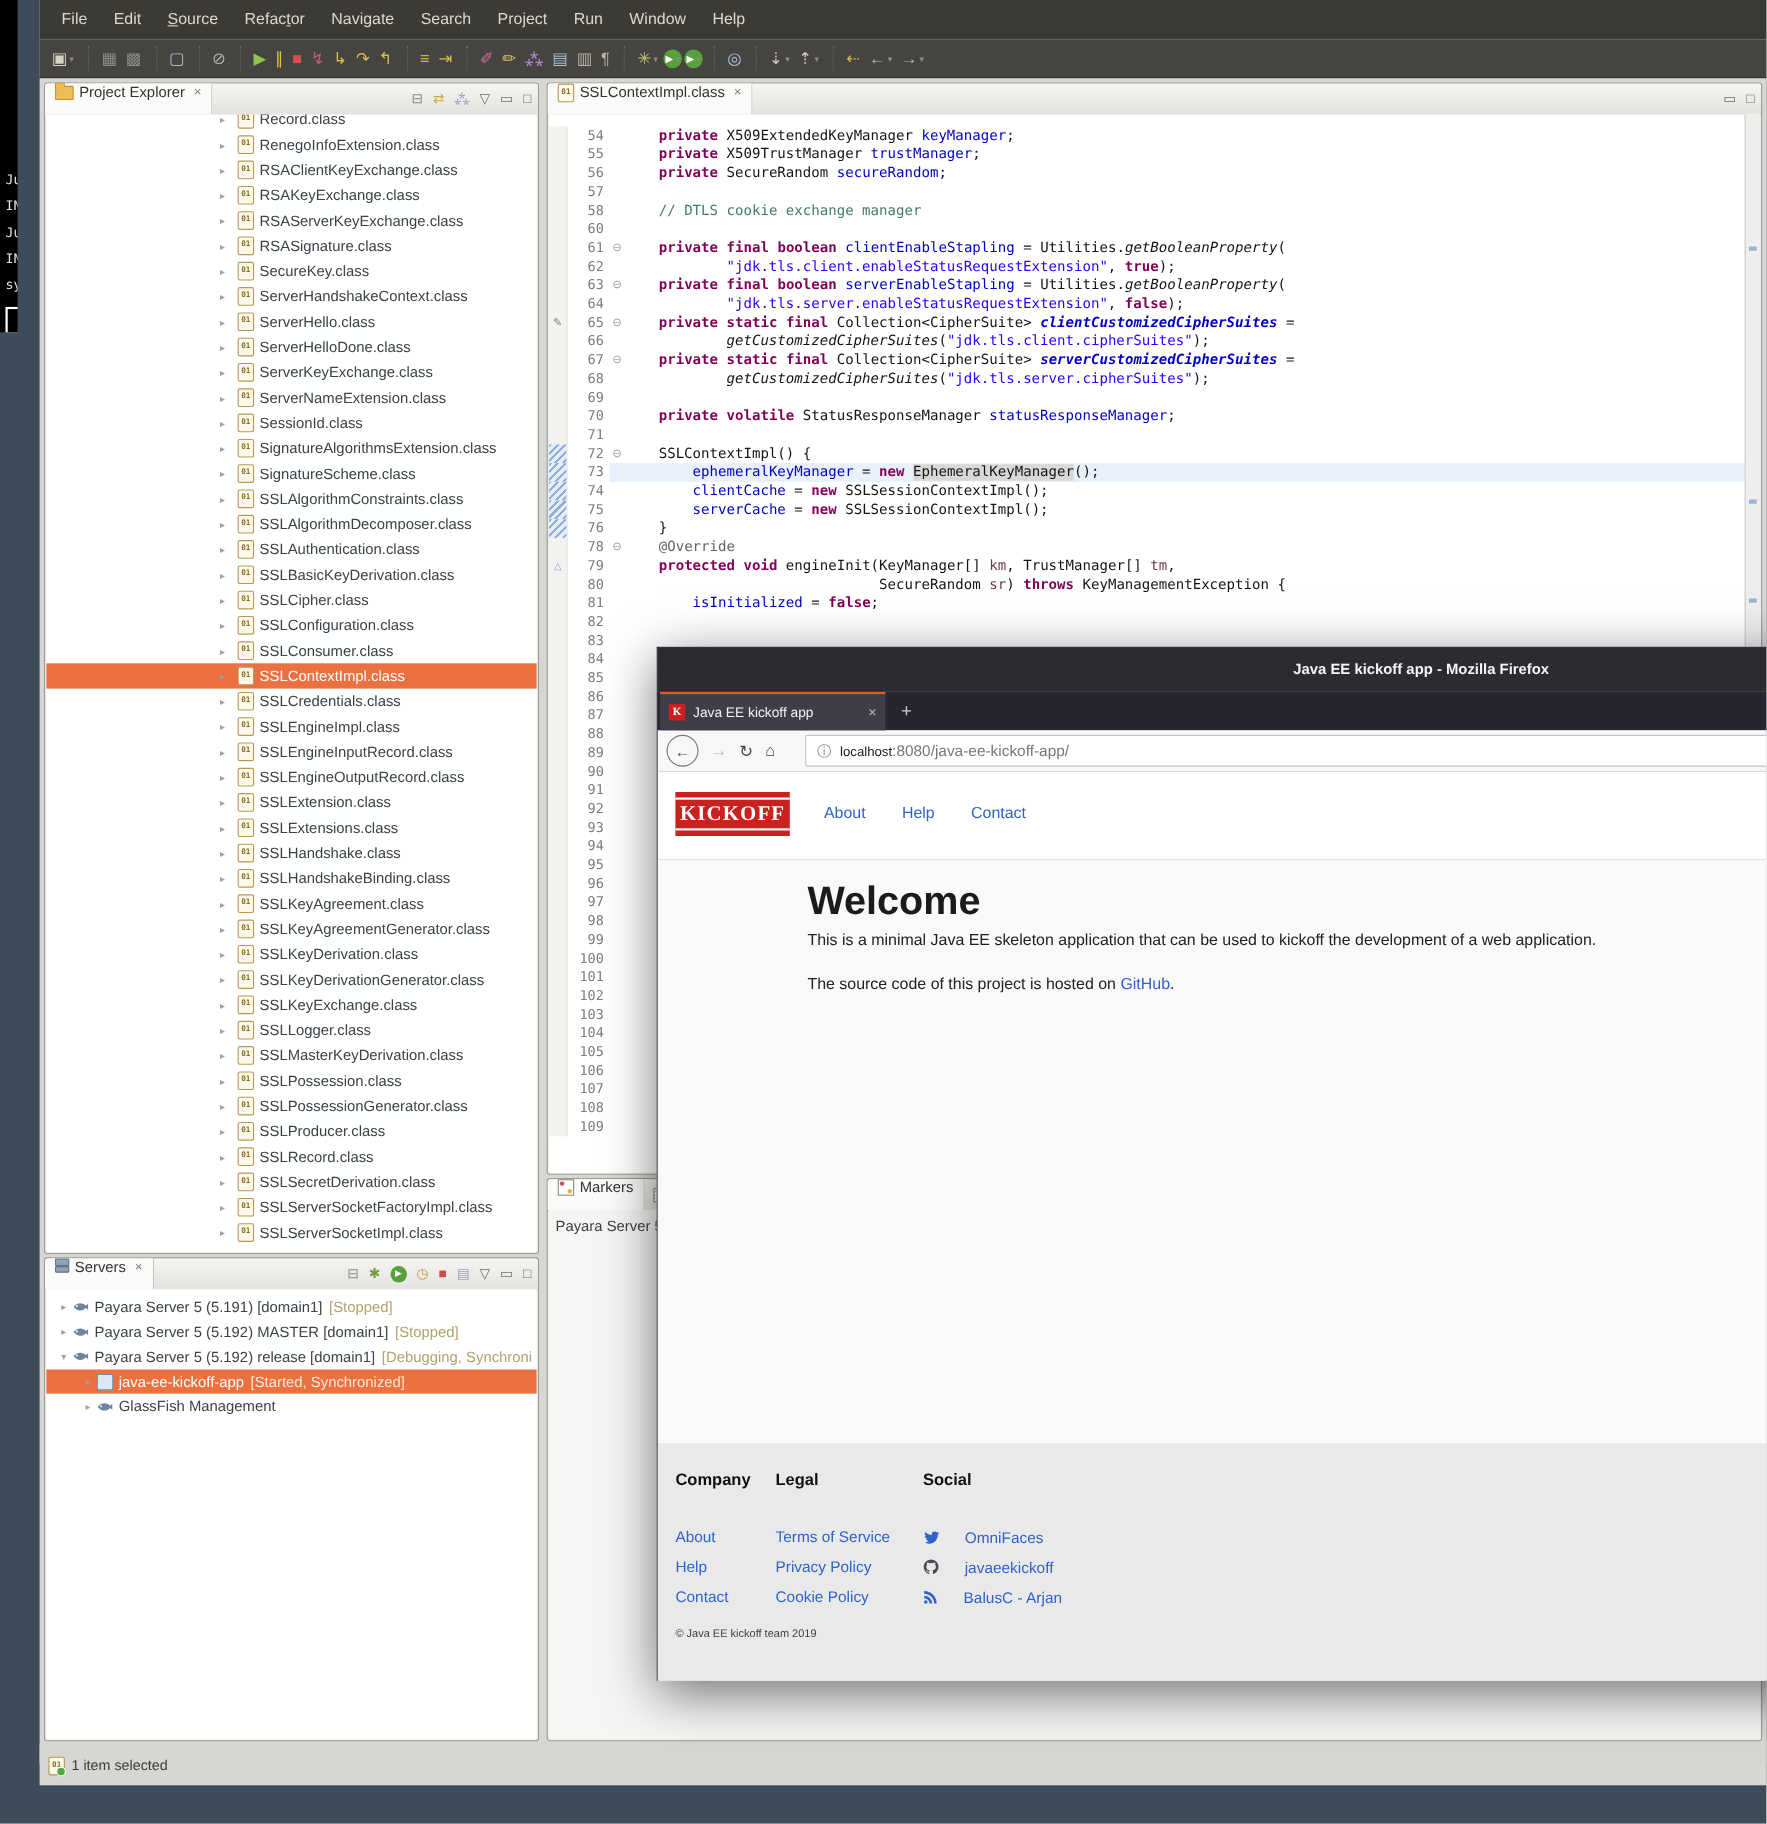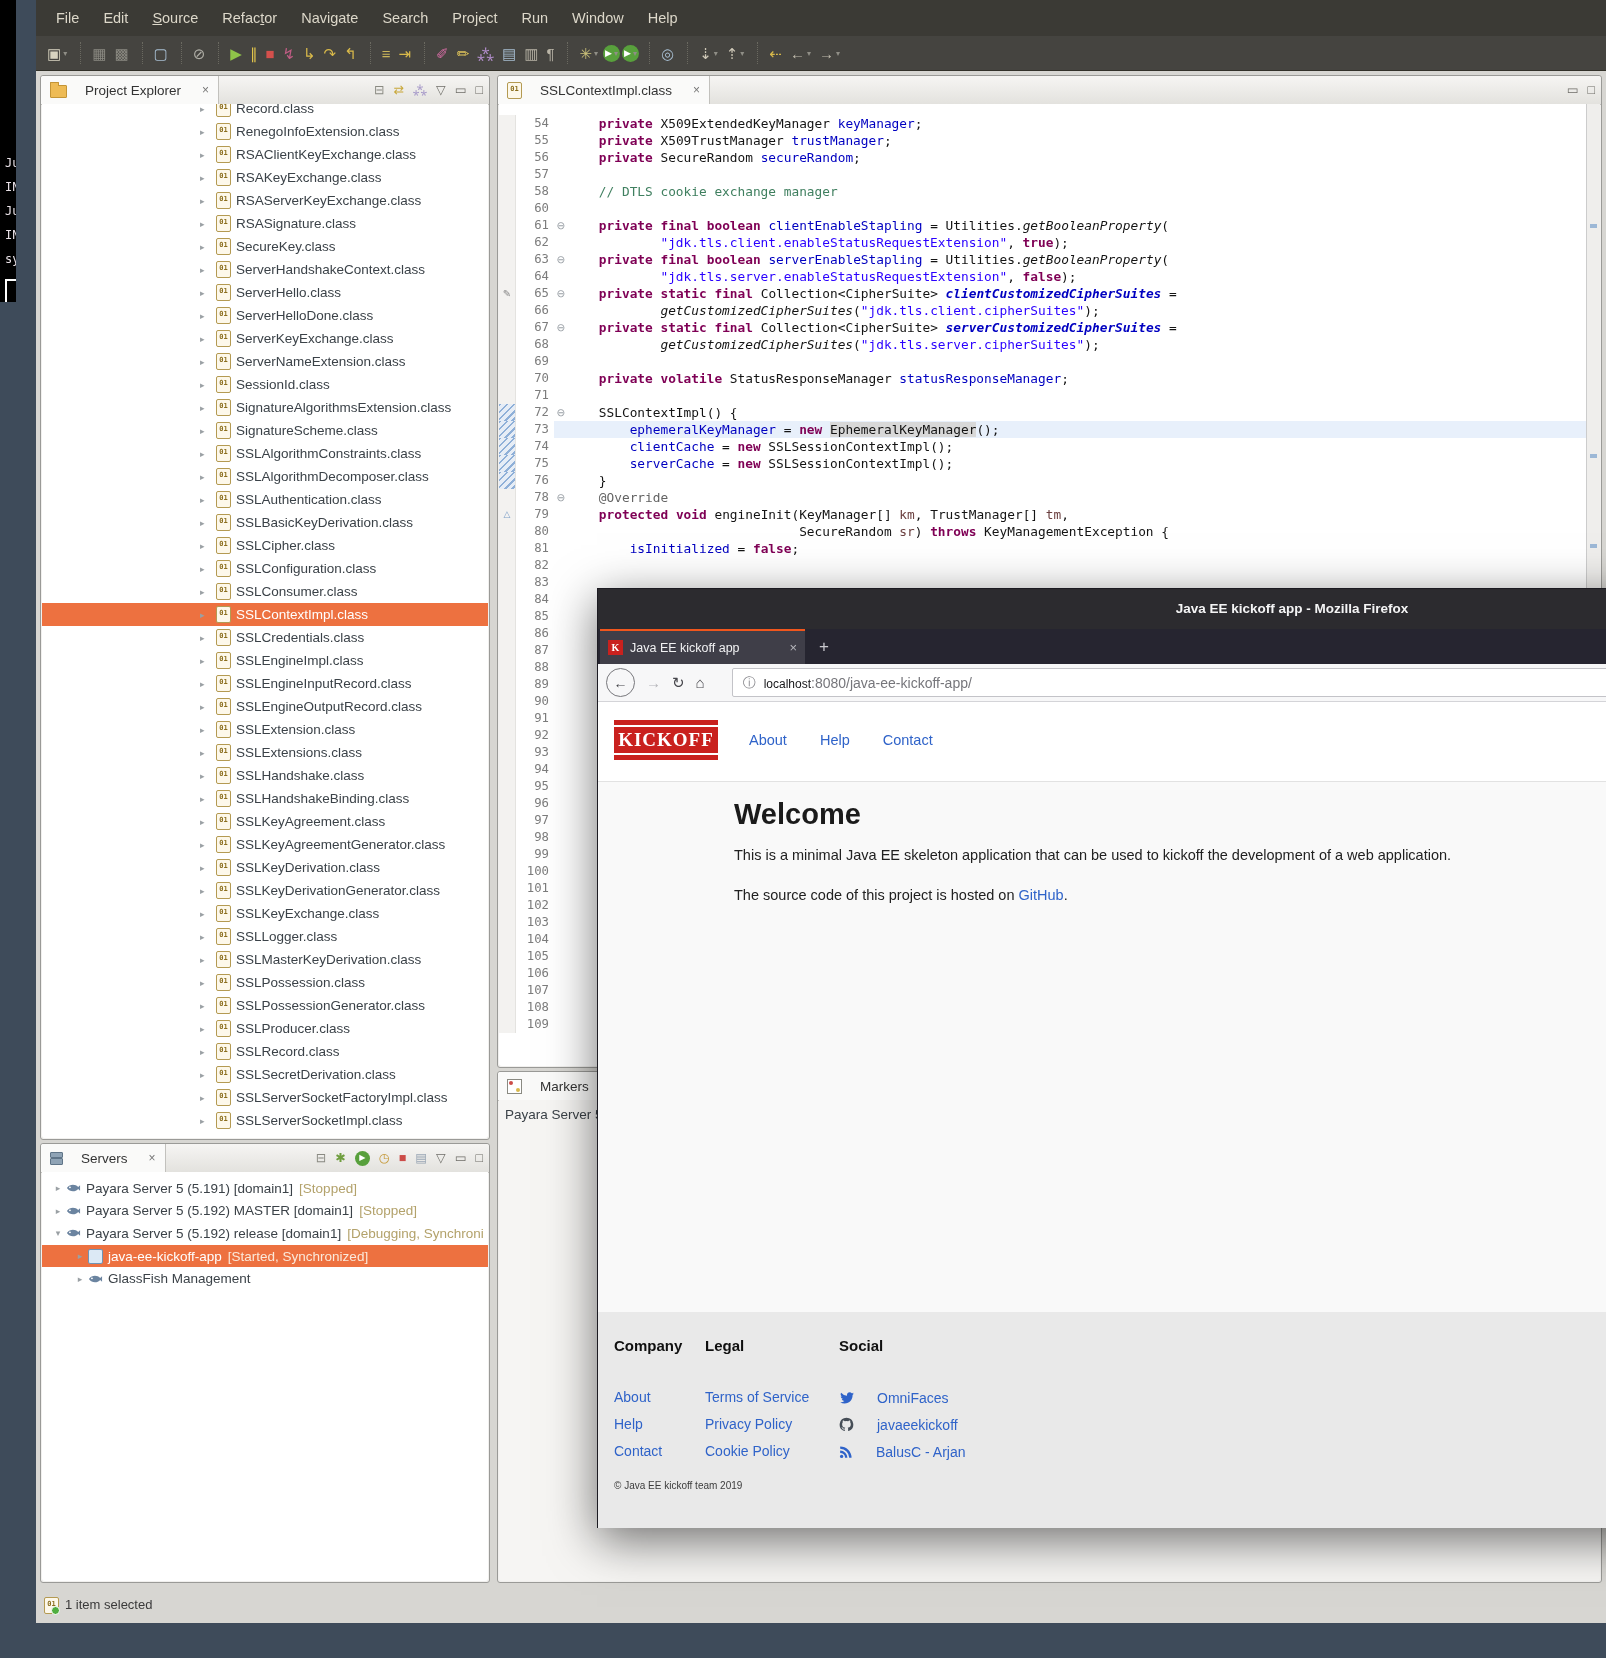--- a/index.html
+++ b/index.html
@@ -20,21 +20,21 @@
   .tb-ic{display:inline-flex;align-items:center;height:24px;padding:0 3px}
   .tb-glyph{font-size:15px;line-height:1}
   .tb-ic.circle{width:17px;height:17px;border-radius:50%;justify-content:center;padding:0}
   .tb-ic.circle .tb-glyph{font-size:9px;color:#fff}
   .tb-caret{font-size:8px;color:#8f8e86;margin-left:2px}
   .tb-sep{width:8px;height:22px;border-right:1px dotted #6a6960;margin-right:6px}
   
   .panel{position:absolute;background:#f1f0ee;border:1px solid #9a9a97;border-radius:3px;box-sizing:border-box}
   .panel-header{height:28px;display:flex;align-items:center;position:relative;
     background:linear-gradient(#f6f5f3,#e3e2de);border-bottom:1px solid #c2c1bd;border-radius:3px 3px 0 0}
-  .view-tab{display:flex;align-items:center;gap:18px;height:28px;padding:0 9px;background:#fafaf9;
+  .view-tab{display:flex;gap:5px;height:28px;padding:0 9px;background:#fafaf9;
     border-right:1px solid #c2c1bd;border-radius:3px 0 0 0;font-size:13.5px;color:#333}
   .view-tab .close{color:#777;font-size:12px;margin-left:3px}
   .tab-stub{display:flex;align-items:center;height:28px;padding:0 8px}
   .mini-icons{position:absolute;right:6px;top:0;height:28px;display:flex;align-items:center;gap:9px}
   .mini-ic{display:inline-flex;align-items:center;justify-content:center}
   .mini-ic .tb-glyph{font-size:12.5px}
   .mini-ic.circle{width:15px;height:15px;border-radius:50%}
   .mini-ic.circle .tb-glyph{font-size:8px;color:#fff}
   .panel-body{position:absolute;left:1px;right:1px;top:28px;bottom:1px;background:#fff;overflow:hidden;border-radius:0 0 3px 3px}
   
@@ -120,21 +120,21 @@
   .urlbar{flex:1;height:27px;margin:0 12px 0 16px;background:#fff;border:1px solid #c3c3c8;border-radius:2px;display:flex;align-items:center;padding:0 10px;gap:8px}
   .url-info{color:#86868b;font-size:13px}
   .url-host{color:#17171a;font-size:12px}
   .url-rest{color:#76767b;font-size:14px}
   .ff-page{position:relative;height:826px;background:#fff;overflow:hidden}
   .pg-logo{position:absolute;left:16px;top:18px;width:104px;height:40px;background:#c9211e;display:flex;align-items:center;justify-content:center}
   .pg-logo span{color:#fff;font:bold 19px/26px "Liberation Serif",serif;letter-spacing:1px;border-top:2px solid #fff;border-bottom:2px solid #fff;padding:0 4px}
   .pg-nav{position:absolute;left:151px;top:30px;display:flex;gap:33px}
   .pg-nav a{color:#2f63c9;font-size:14.5px;text-decoration:none}
   .pg-content{position:absolute;left:0;right:0;top:79px;height:531px;background:#f9f9f9;border-top:1px solid #e2e2e2}
-  .pg-h1{position:absolute;left:136px;top:96px;font-size:29px;font-weight:bold;color:#1b1b1b;margin:0}
+  .pg-h1{position:absolute;left:136px;top:96px;font-size:36px;font-weight:bold;color:#1b1b1b;margin:0}
   .pg-p{position:absolute;left:136px;font-size:14.5px;color:#212121;margin:0}
   .pg-p a{color:#2f63c9;text-decoration:none}
   .pg-footer{position:absolute;left:0;right:0;top:610px;bottom:0;background:#e9e9e9}
   .f-col{position:absolute;top:25px}
   .f-col h4{margin:0;font-size:15px;color:#101010}
   .f-links{position:absolute;top:47px;left:0;width:220px}
   .f-links a{color:#2f63c9;font-size:14px;text-decoration:none;display:block;line-height:27px;white-space:nowrap}
   .f-social-row{display:flex;align-items:center;gap:23px;height:27px}
   .f-social-row a{display:inline;line-height:normal}
   .pg-copy{position:absolute;left:16px;top:778px;font-size:10px;color:#3c3c3c}

